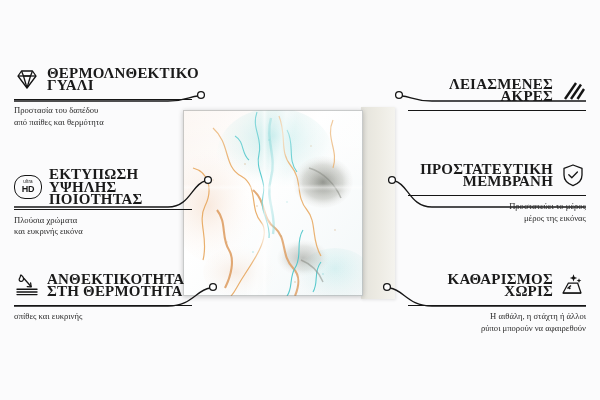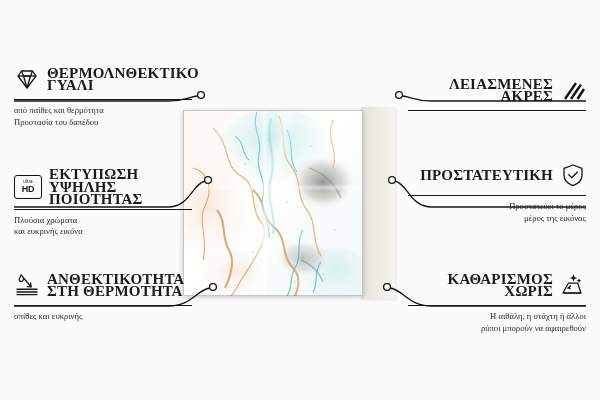--- a/index.html
+++ b/index.html
@@ -51,21 +51,21 @@
   .rule{height:0;border-top:1.1px solid #161616;margin-top:3px;width:100%;}
   .desc{
     margin-top:5px;font-size:8.6px;line-height:11.6px;color:#2a2a2a;
     font-family:"Liberation Serif", serif;
   }
   .ico{width:26px;height:26px;flex:0 0 26px;display:block;}
   .ico svg{display:block;width:26px;height:26px;}
 
   
   .hd{
-    width:26px;height:22px;flex:0 0 26px;border:1.6px solid #141414;border-radius:3px;
+    width:26px;height:22px;flex:0 0 26px;border:1.6px solid #141414;border-radius:11px;
     display:flex;flex-direction:column;align-items:center;justify-content:center;
     font-family:"Liberation Sans", sans-serif;line-height:1;
   }
   .hd .u{font-size:4.6px;letter-spacing:.1px;margin-bottom:.5px;}
   .hd .h{font-size:9px;font-weight:700;letter-spacing:-.2px;}
 
   svg.leaders{position:absolute;left:0;top:0;width:600px;height:400px;pointer-events:none;}
 </style>
 </head>
 <body>
@@ -186,22 +186,22 @@
             </g>
           </svg>
       </span>
       <div>
         <div class="title">ΘΕΡΜΟΛΝΘΕΚΤΙΚΟ</div>
         <div class="title">ΓΥΑΛΙ</div>
       </div>
     </div>
     <div class="rule"></div>
     <div class="desc">
+      <div>Προστασία του δαπέδου</div>
       <div>από παίθες και θερμότητα</div>
-      <div>Προστασία του δαπέδου</div>
     </div>
   </div>
 
   <div class="feat left" style="top:168px;">
     <div class="head">
       <span class="hd">
         <span class="u">ultra</span>
         <span class="h">HD</span>
       </span>
       <div>
@@ -267,20 +267,21 @@
       <span class="ico">
         <svg viewBox="0 0 26 26">
             <g fill="none" stroke="#141414" stroke-width="1.3" stroke-linejoin="round" stroke-linecap="round">
           <path d="M13 3 L22 6.4 V13 C22 18.4 18 21.8 13 23.6 C8 21.8 4 18.4 4 13 V6.4 Z"></path>
           <path d="M8.8 12.8 L11.8 15.8 L17.4 10"></path>
             </g>
           </svg>
       </span>
       <div>
         <div class="title">ΠΡΟΣΤΑΤΕΥΤΙΚΗ</div>
+        <div class="title">ΜΕΜΒΡΑΝΗ</div>
       </div>
     </div>
     <div class="rule"></div>
     <div class="desc">
       <div>Προστατεύει το μέρος</div>
       <div>μέρος της εικόνας</div>
     </div>
   </div>
 
   <div class="feat right" style="top:268px;">

